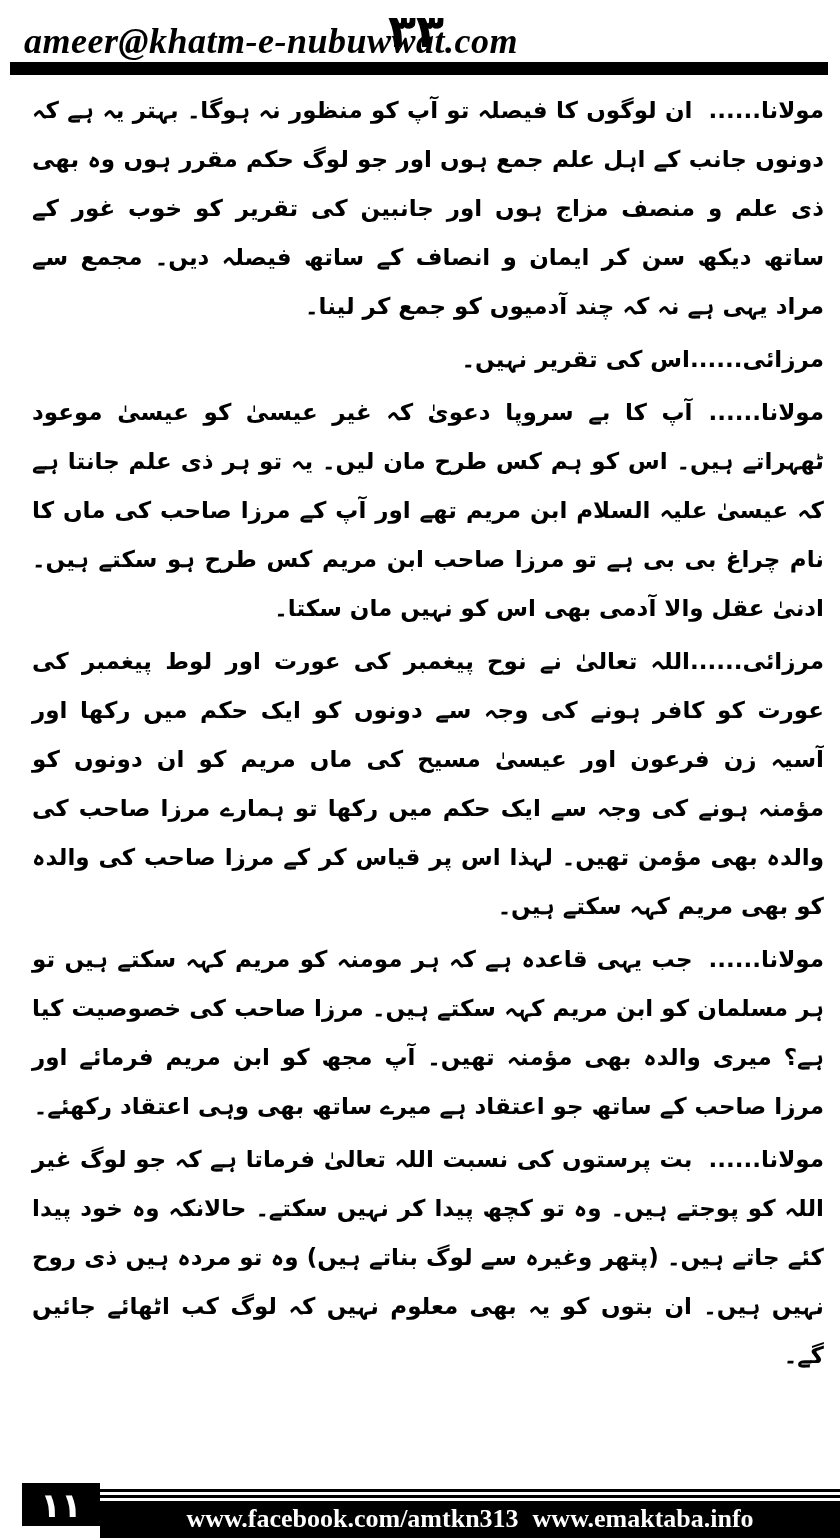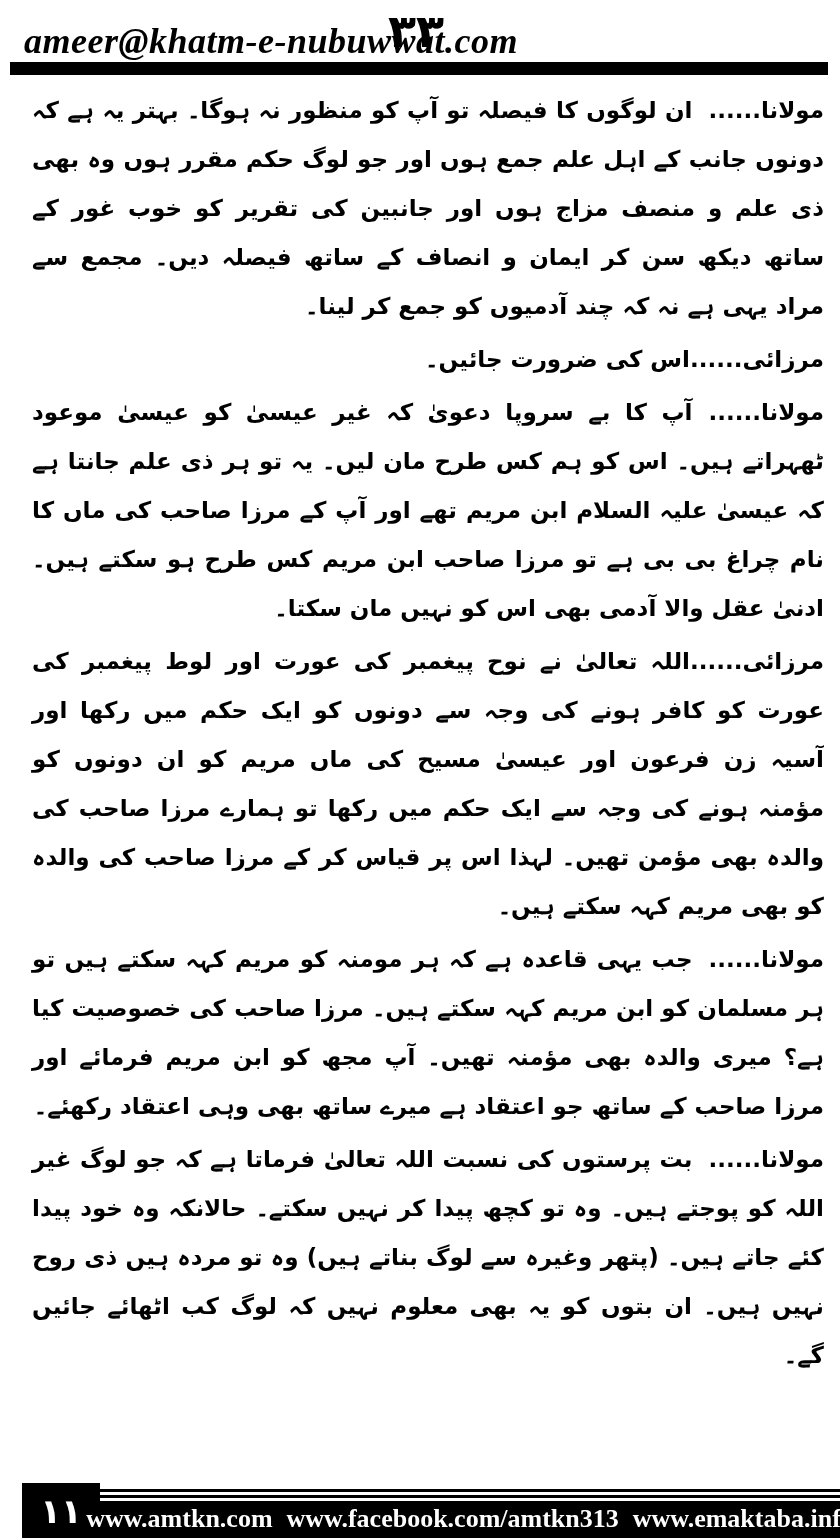--- a/index.html
+++ b/index.html
@@ -43,21 +43,21 @@
     direction:rtl;
     text-align:justify;
     font-size:23px;line-height:49px;
     font-weight:bold;
   }
   .turn{margin:0 0 4px 12px;}
   .turn .dots{letter-spacing:1px;}
   .turn .dots.gap{margin-inline-end:16px;}
   
   .ftr-pageno{
-    position:absolute;left:22px;top:1483px;width:78px;height:55px;
+    position:absolute;left:22px;top:1483px;width:78px;height:43px;
     background:#000;color:#fff;
     display:flex;align-items:center;justify-content:center;
     font-size:34px;font-weight:bold;direction:rtl;
   }
   .ftr-bar{
     position:absolute;left:100px;right:0;top:1489px;height:49px;
     background:#000;
   }
   .ftr-stripe{height:3px;background:#fff;margin-top:3px;}
   .ftr-links{
@@ -75,40 +75,39 @@
 <div class="page">
 
   <div class="hdr-email">ameer@khatm-e-nubuwwat.com</div>
   <div class="hdr-pageno">۳۳</div>
   <div class="hdr-rule"></div>
 
   <div class="body-text">
 
     <p class="turn"><span>مولانا</span><span class="dots gap">......</span><span>ان لوگوں کا فیصلہ تو آپ کو منظور نہ ہوگا۔ بہتر یہ ہے کہ دونوں جانب کے اہل علم جمع ہوں اور جو لوگ حکم مقرر ہوں وہ بھی ذی علم و منصف مزاج ہوں اور جانبین کی تقریر کو خوب غور کے ساتھ دیکھ سن کر ایمان و انصاف کے ساتھ فیصلہ دیں۔ مجمع سے مراد یہی ہے نہ کہ چند آدمیوں کو جمع کر لینا۔</span></p>
 
-    <p class="turn"><span>مرزائی</span><span class="dots">......</span><span>اس کی ضرورت جائیں۔</span></p>
+    <p class="turn"><span>مرزائی</span><span class="dots">......</span><span>اس کی تقریر نہیں۔</span></p>
 
     <p class="turn"><span>مولانا</span><span class="dots gap">......</span><span>آپ کا بے سروپا دعویٰ کہ غیر عیسیٰ کو عیسیٰ موعود ٹھہراتے ہیں۔ اس کو ہم کس طرح مان لیں۔ یہ تو ہر ذی علم جانتا ہے کہ عیسیٰ علیہ السلام ابن مریم تھے اور آپ کے مرزا صاحب کی ماں کا نام چراغ بی بی ہے تو مرزا صاحب ابن مریم کس طرح ہو سکتے ہیں۔ ادنیٰ عقل والا آدمی بھی اس کو نہیں مان سکتا۔</span></p>
 
     <p class="turn"><span>مرزائی</span><span class="dots">......</span><span>اللہ تعالیٰ نے نوح پیغمبر کی عورت اور لوط پیغمبر کی عورت کو کافر ہونے کی وجہ سے دونوں کو ایک حکم میں رکھا اور آسیہ زن فرعون اور عیسیٰ مسیح کی ماں مریم کو ان دونوں کو مؤمنہ ہونے کی وجہ سے ایک حکم میں رکھا تو ہمارے مرزا صاحب کی والدہ بھی مؤمن تھیں۔ لہذا اس پر قیاس کر کے مرزا صاحب کی والدہ کو بھی مریم کہہ سکتے ہیں۔</span></p>
 
     <p class="turn"><span>مولانا</span><span class="dots gap">......</span><span>جب یہی قاعدہ ہے کہ ہر مومنہ کو مریم کہہ سکتے ہیں تو ہر مسلمان کو ابن مریم کہہ سکتے ہیں۔ مرزا صاحب کی خصوصیت کیا ہے؟ میری والدہ بھی مؤمنہ تھیں۔ آپ مجھ کو ابن مریم فرمائے اور مرزا صاحب کے ساتھ جو اعتقاد ہے میرے ساتھ بھی وہی اعتقاد رکھئے۔</span></p>
 
 
 
 
     <p class="turn"><span>مولانا</span><span class="dots gap">......</span><span>بت پرستوں کی نسبت اللہ تعالیٰ فرماتا ہے کہ جو لوگ غیر اللہ کو پوجتے ہیں۔ وہ تو کچھ پیدا کر نہیں سکتے۔ حالانکہ وہ خود پیدا کئے جاتے ہیں۔ (پتھر وغیرہ سے لوگ بناتے ہیں) وہ تو مردہ ہیں ذی روح نہیں ہیں۔ ان بتوں کو یہ بھی معلوم نہیں کہ لوگ کب اٹھائے جائیں گے۔</span></p>
 
   </div>
 
   <div class="ftr-pageno">۱۱</div>
 
   <div class="ftr-bar">
     <div class="ftr-stripe"></div>
     <div class="ftr-stripe"></div>
     <div class="ftr-links">
-      <span>www.amtkn.com</span>
       <span>www.facebook.com/amtkn313</span>
       <span>www.emaktaba.info</span>
     </div>
   </div>
 
 </div>
 
 </body></html>

